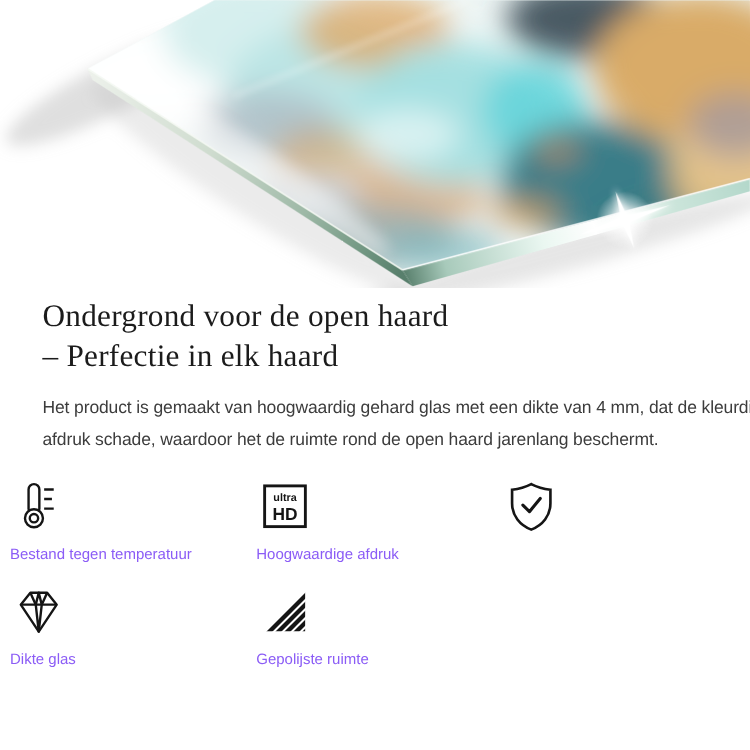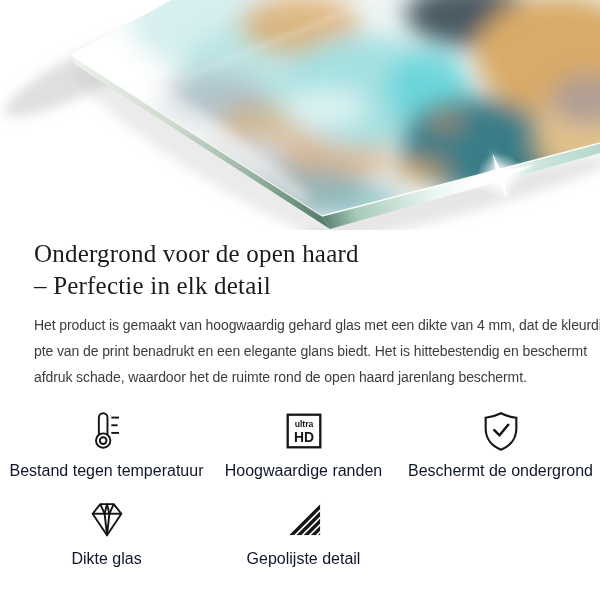--- a/index.html
+++ b/index.html
@@ -23,23 +23,23 @@
     font-size:14px; line-height:26px;
     color:#3c3c3c; letter-spacing:-0.1px;
   }
   .desc div { white-space:nowrap; }
   .features {
     margin:18px 0 0 8px;
     display:grid;
     grid-template-columns:197px 197px 197px;
     row-gap:16px;
   }
-  .feature { display:flex; flex-direction:column; align-items:center; }
+  .feature { display:flex; flex-direction:column; align-items:flex-start; }
   .feature svg { width:46px; height:46px; display:block; }
-  .feature .flabel { margin-top:8px; font-size:16px; color:#0f172a; white-space:nowrap; }
+  .feature .flabel { margin-top:8px; font-size:12px; color:#8b5cf6; white-space:nowrap; }
 </style>
 </head>
 <body>
 
 <div class="hero">
   <svg width="600" height="230" viewBox="0 0 600 230">
     <defs>
       <clipPath id="glassTop">
           <polygon points="70,55 172,0 600,0 600,143 322,216"></polygon>
         </clipPath>
@@ -125,26 +125,25 @@
         <polygon points="462,176 500,173 538,176 500,179"></polygon>
         <polygon points="500,152 503,176 500,200 497,176"></polygon>
       </g>
     </g>
   </svg>
 </div>
 
 <div class="content">
   <h1 class="title">
     <div>Ondergrond voor de open haard</div>
-    <div>– Perfectie in elk detail</div>
+    <div>– Perfectie in elk haard</div>
   </h1>
 
   <div class="desc">
     <div>Het product is gemaakt van hoogwaardig gehard glas met een dikte van 4 mm, dat de kleurdie-</div>
-    <div>pte van de print benadrukt en een elegante glans biedt. Het is hittebestendig en beschermt</div>
     <div>afdruk schade, waardoor het de ruimte rond de open haard jarenlang beschermt.</div>
   </div>
 </div>
 
 <div class="features">
 
   <div class="feature">
     <svg viewBox="0 0 48 48" fill="none" stroke="#151515" stroke-width="2">
       <rect x="15.5" y="5.5" width="9" height="25" rx="4.5"></rect>
       <circle cx="20" cy="34" r="7.5" fill="#ffffff"></circle>
@@ -155,29 +154,28 @@
     </svg>
     <div class="flabel">Bestand tegen temperatuur</div>
   </div>
 
   <div class="feature">
     <svg viewBox="0 0 48 48">
       <rect x="7" y="7" width="34" height="34" fill="none" stroke="#151515" stroke-width="2.4"></rect>
       <text x="24" y="20" text-anchor="middle" font-family="Liberation Sans, sans-serif" font-size="9" font-weight="700" fill="#151515">ultra</text>
       <text x="24" y="35.5" text-anchor="middle" font-family="Liberation Sans, sans-serif" font-size="14.5" font-weight="700" fill="#151515">HD</text>
     </svg>
-    <div class="flabel">Hoogwaardige randen</div>
+    <div class="flabel">Hoogwaardige afdruk</div>
   </div>
 
   <div class="feature">
     <svg viewBox="0 0 48 48" fill="none" stroke="#151515" stroke-width="2.2">
       <path d="M24 5.5 C29 8 34.5 9.5 40 10.2 V21.5 C40 32 33.5 39.8 24 43.5 C14.5 39.8 8 32 8 21.5 V10.2 C13.5 9.5 19 8 24 5.5 Z"></path>
       <polyline points="17,23 22.5,28.5 31.5,17.5" stroke-width="2.6" stroke-linecap="round" stroke-linejoin="round"></polyline>
     </svg>
-    <div class="flabel">Beschermt de ondergrond</div>
   </div>
 
   <div class="feature">
     <svg viewBox="0 0 48 48" fill="none" stroke="#151515" stroke-width="2" stroke-linejoin="round">
       <path d="M9 18.5 L17 8.5 H31 L39 18.5 L24 41 Z"></path>
       <path d="M9 18.5 H39"></path>
       <path d="M17 8.5 L21.5 18.5 L24 41 L26.5 18.5 L31 8.5"></path>
       <path d="M21.5 18.5 L24 8.5 L26.5 18.5"></path>
     </svg>
     <div class="flabel">Dikte glas</div>
@@ -191,17 +189,17 @@
           </clipPath>
       </defs>
       <g clip-path="url(#triClip)" stroke="#151515" stroke-width="3.6">
         <line x1="7" y1="45" x2="45" y2="7"></line>
         <line x1="14.5" y1="45" x2="45" y2="14.5"></line>
         <line x1="22" y1="45" x2="45" y2="22"></line>
         <line x1="29.5" y1="45" x2="45" y2="29.5"></line>
         <line x1="37" y1="45" x2="45" y2="37"></line>
       </g>
     </svg>
-    <div class="flabel">Gepolijste detail</div>
+    <div class="flabel">Gepolijste ruimte</div>
   </div>
 
 
 </div>
 
 </body></html>

